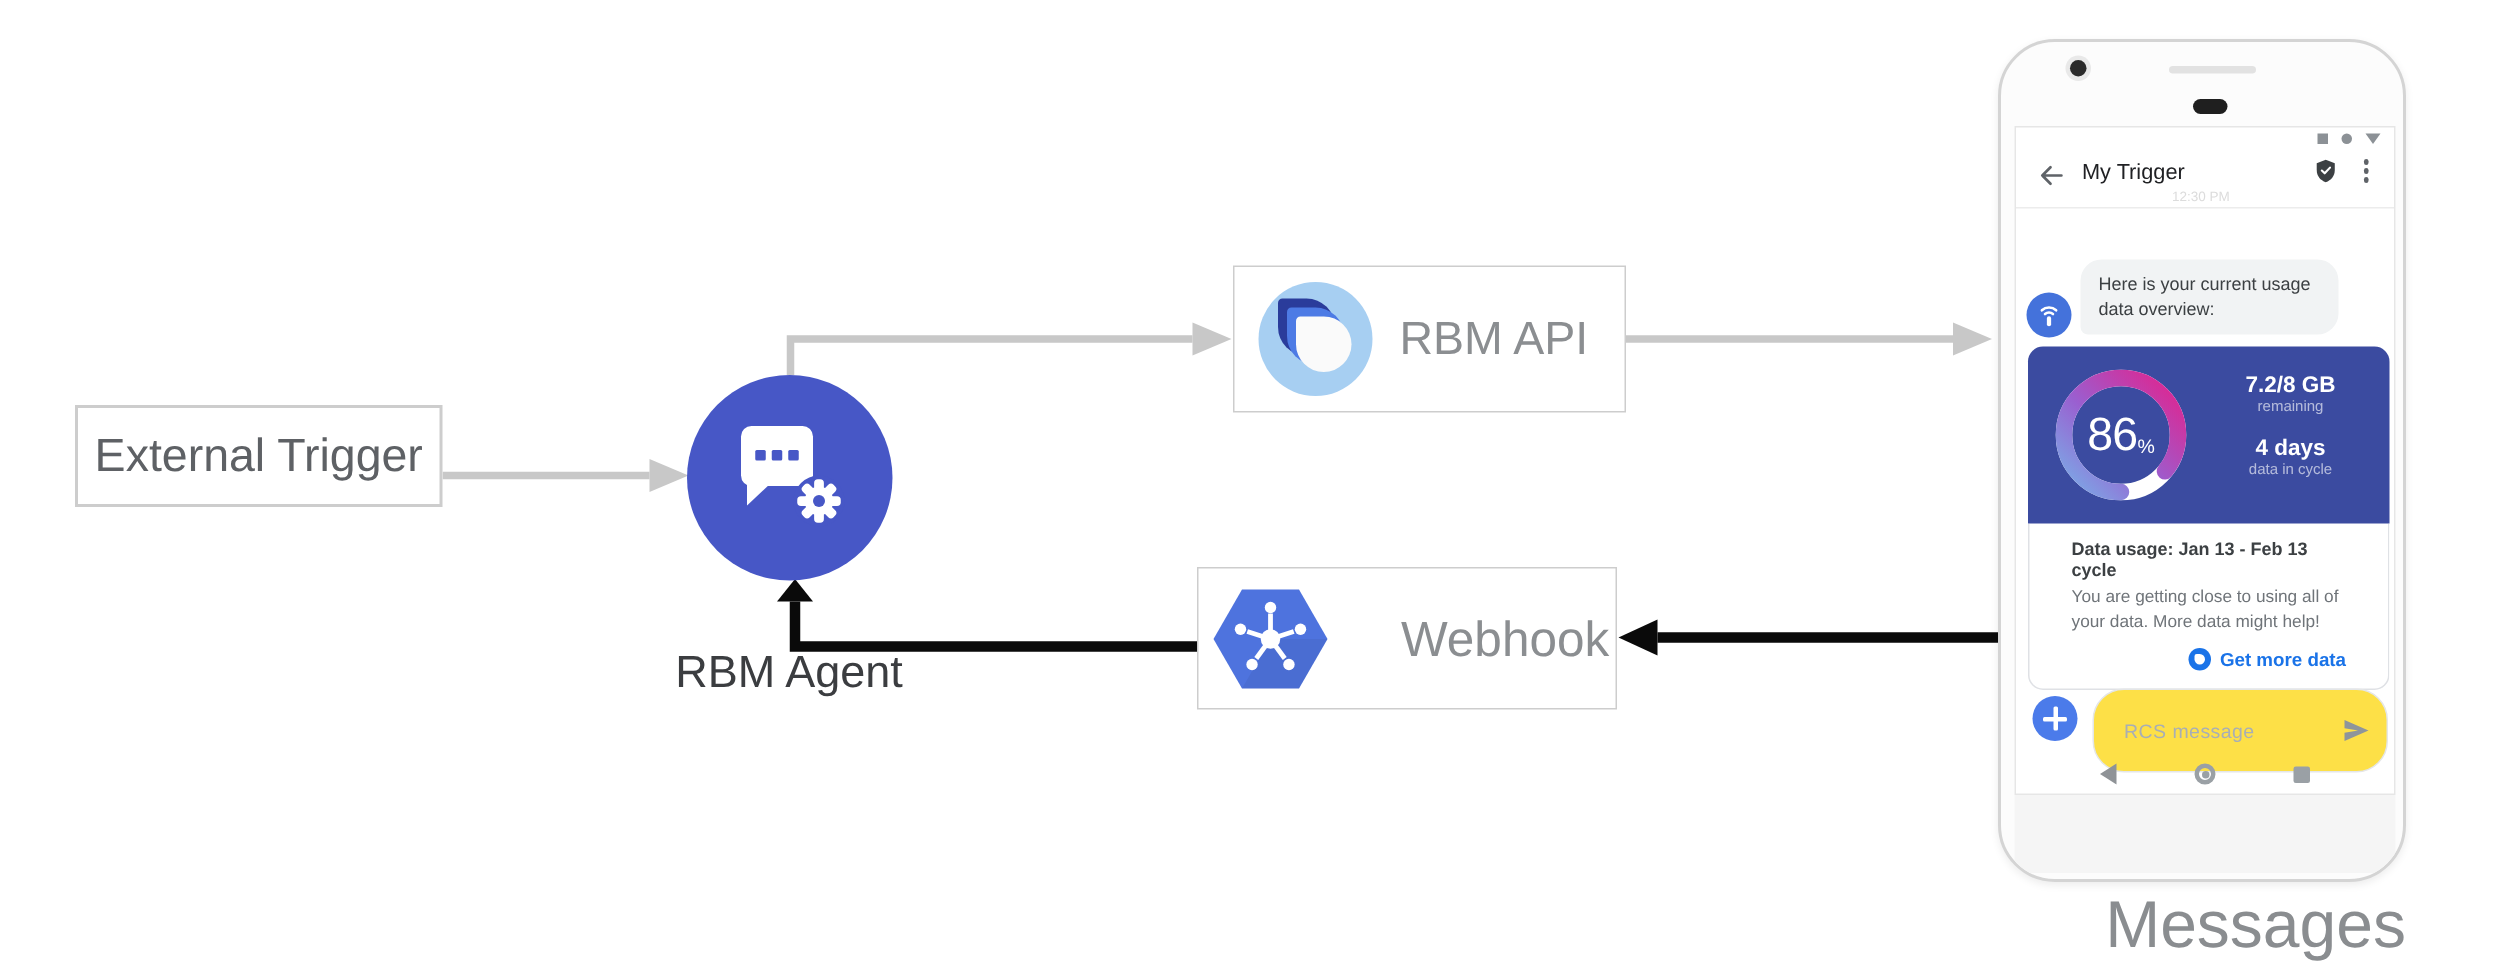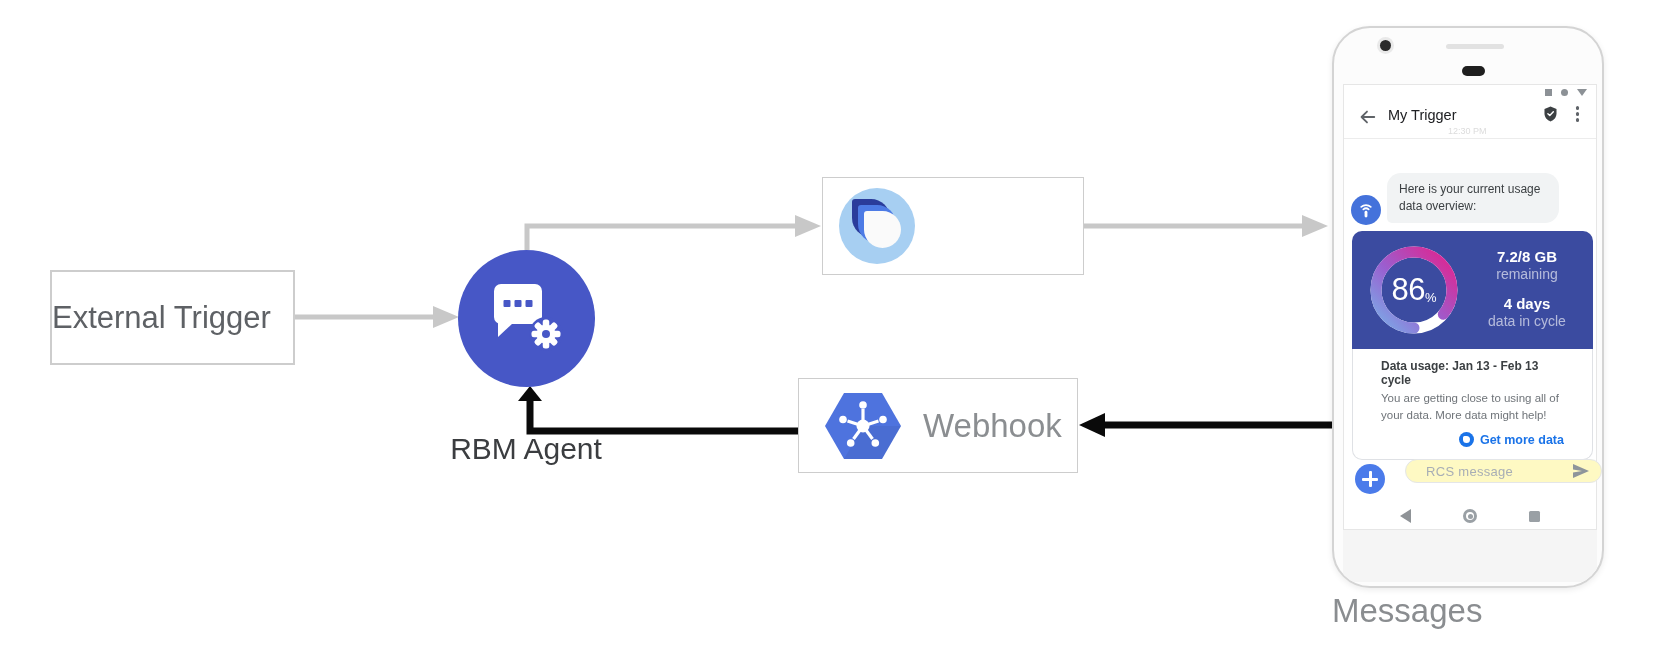--- a/index.html
+++ b/index.html
@@ -4,30 +4,30 @@
 <style>
   html,body{margin:0;padding:0;background:#fff;}
   *{box-sizing:border-box;}
   body{font-family:"Liberation Sans",sans-serif;}
   #canvas{position:relative;width:1669px;height:652px;background:#fff;overflow:hidden;}
   #wires{position:absolute;left:0;top:0;}
 
   
   .diag-box{position:absolute;background:#fff;border:2px solid #CDCDCD;display:flex;align-items:center;}
   .diag-label{font-weight:300;color:#63666A;white-space:nowrap;}
-  #ext-box{left:50px;top:270px;width:245px;height:95px;}
+  #ext-box{left:50px;top:270px;width:245px;height:68px;justify-content:center;}
   #ext-box .diag-label{font-size:31px;color:#5E6165;}
   #api-box{left:822px;top:177px;width:262px;height:98px;border-width:1.5px;padding-left:16px;}
   #api-box .diag-label{font-size:31px;color:#8B8E91;margin-left:18px;}
-  #hook-box{left:798px;top:378px;width:280px;height:95px;border-width:1.5px;padding-left:24px;}
+  #hook-box{left:798px;top:378px;width:280px;height:95px;border-width:1.5px;padding-left:8px;gap:27px;}
   #hook-box .diag-label{font-size:33px;color:#8B8E91;margin-left:20px;}
 
   #agent-circle{position:absolute;left:458px;top:250px;width:137px;height:137px;border-radius:50%;background:#4757C6;}
   #agent-label{position:absolute;left:396px;top:432px;width:260px;text-align:center;font-size:30px;font-weight:300;color:#3B3D40;}
-  #messages-label{position:absolute;left:1332px;top:592px;width:272px;text-align:left;font-size:33px;font-weight:300;color:#8A8D90;}
+  #messages-label{position:absolute;left:1332px;top:592px;width:272px;text-align:right;font-size:44px;font-weight:300;color:#8A8D90;}
 
   
   .api-logo{position:relative;width:76px;height:76px;border-radius:50%;background:#A7CFF2;flex:none;}
   .drop{position:absolute;border-radius:3px 50% 50% 50%;}
   .drop.d1{left:13px;top:11px;width:38px;height:38px;background:#2A3C9B;}
   .drop.d2{left:19px;top:17px;width:38px;height:38px;background:#4D7BE5;}
   .drop.d3{left:25px;top:23px;width:37px;height:37px;background:#FAFAFA;}
 
   
   #phone{position:absolute;left:1332px;top:26px;width:272px;height:562px;background:#FCFCFC;
@@ -61,37 +61,37 @@
 
   
   #usage-card{position:absolute;left:8px;top:146px;width:241px;}
   #card-dark{position:relative;height:118px;background:#3B4BA0;border-radius:10px 10px 0 0;}
   #gauge-wrap{position:absolute;left:14px;top:11px;width:96px;height:96px;}
   #gauge-text{position:absolute;left:0;top:0;width:96px;height:96px;display:flex;align-items:center;justify-content:center;color:#fff;}
   #gauge-text .pct{font-size:31px;font-weight:300;letter-spacing:-.5px;}
   #gauge-text .unit{font-size:13px;font-weight:300;transform:translateY(7px);}
   #card-stats{position:absolute;right:12px;top:17px;width:108px;text-align:center;color:#fff;}
   .stat-big{font-size:15px;font-weight:700;}
-  .stat-cap{font-size:14px;color:rgba(255,255,255,.62);margin-top:1px;}
+  .stat-cap{font-size:10px;color:rgba(255,255,255,.62);margin-top:1px;}
   .stat-gap{height:13px;}
   #card-white{background:#fff;border:1px solid #DFE1E5;border-top:none;border-radius:0 0 10px 10px;padding:10px 28px 12px;}
   #card-title{font-size:12px;font-weight:700;color:#3C4043;}
   #card-body{font-size:11.5px;line-height:1.45;color:#6F7479;margin-top:3px;}
   #card-action{display:flex;align-items:center;justify-content:flex-end;gap:6px;margin-top:9px;cursor:pointer;}
   #card-action .lbl{font-size:12.5px;font-weight:700;color:#1A73E8;}
   .mini-globe{position:relative;width:15px;height:15px;border-radius:50%;background:#1A73E8;flex:none;}
   .mini-globe i{position:absolute;left:4px;top:4px;width:7px;height:7px;background:#fff;border-radius:1.5px 50% 50% 50%;}
 
   
   #plus-btn{position:absolute;left:11px;top:379px;width:30px;height:30px;border-radius:50%;background:#4B7BEA;cursor:pointer;}
   #plus-btn i{position:absolute;background:#fff;border-radius:1px;}
   #plus-btn i.h{left:7px;top:13.5px;width:16px;height:3px;}
   #plus-btn i.v{left:13.5px;top:7px;width:3px;height:16px;}
-  #compose-pill{position:absolute;left:61px;top:374px;width:197px;height:24px;border:1.5px solid #E4E6E8;border-radius:21px;
-                background:#fef9c3;display:flex;align-items:center;padding:0 10px 0 18px;}
+  #compose-pill{position:absolute;left:51px;top:374px;width:197px;height:56px;border:1.5px solid #E4E6E8;border-radius:21px;
+                background:#fde047;display:flex;align-items:center;padding:0 10px 0 18px;}
   #compose-input{border:none;outline:none;flex:1;font-size:13px;letter-spacing:.3px;color:#5f6368;font-family:"Liberation Sans",sans-serif;background:transparent;min-width:0;}
   #compose-input::placeholder{color:#A8AEB5;}
 
   
   #navbar{position:absolute;left:0;top:424px;width:100%;display:flex;align-items:center;justify-content:center;gap:52px;}
   #nav-back{width:0;height:0;border-top:7px solid transparent;border-bottom:7px solid transparent;border-right:11px solid #8F9397;cursor:pointer;}
   #nav-home{width:14px;height:14px;border-radius:50%;border:3px solid #9AA0A5;display:flex;align-items:center;justify-content:center;cursor:pointer;}
   #nav-home i{width:5px;height:5px;border-radius:50%;background:#9AA0A5;}
   #nav-recent{width:11px;height:11px;background:#9AA0A5;border-radius:1.5px;cursor:pointer;}
 </style>
@@ -144,20 +144,21 @@
     </svg>
   </div>
   <div id="agent-label">RBM Agent</div>
 
   <div class="diag-box" id="api-box">
     <div class="api-logo">
       <div class="drop d1"></div>
       <div class="drop d2"></div>
       <div class="drop d3"></div>
     </div>
+    <span class="diag-label">RBM API</span>
   </div>
 
   <div class="diag-box" id="hook-box">
     <svg width="80" height="70" viewBox="0 0 80 70">
       <polygon points="2,35 21,2 59,2 78,35 59,68 21,68" fill="#4E73DE"></polygon>
       <polygon points="40,35 78,35 59,68 21,68" fill="rgba(0,0,0,0.05)"></polygon>
       <g stroke="#fff" stroke-width="3.2">
         <line x1="40" y1="35" x2="40" y2="18"></line>
         <line x1="40" y1="35" x2="55.5" y2="30"></line>
         <line x1="40" y1="35" x2="49.5" y2="48"></line>

